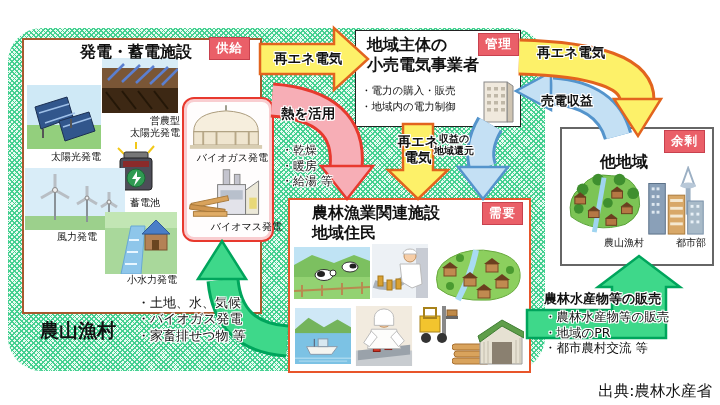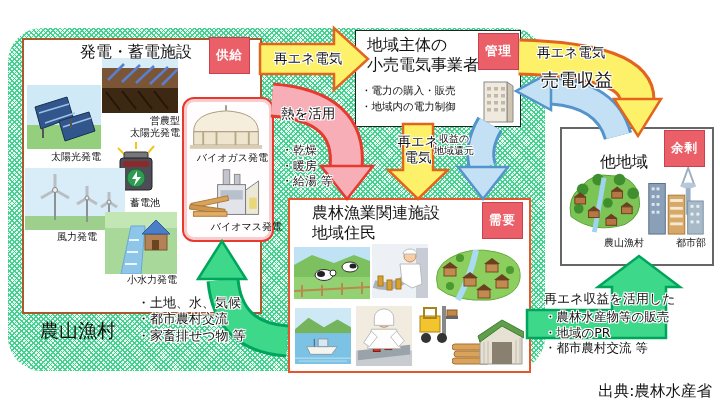--- a/index.html
+++ b/index.html
@@ -11,22 +11,22 @@
       repeating-linear-gradient(45deg, rgba(62,206,141,.95) 0 1.2px, transparent 1.2px 3.4px),
       repeating-linear-gradient(-45deg, rgba(62,206,141,.95) 0 1.2px, transparent 1.2px 3.4px);
     z-index:0}
   .box{position:absolute;background:#fff;z-index:1}
   .pic{position:absolute;z-index:1;line-height:0}
   .pic svg{display:block}
   .lbl{position:absolute;z-index:3;white-space:nowrap}
   .halo{text-shadow:-1px -1px 0 #fff,1px -1px 0 #fff,-1px 1px 0 #fff,1px 1px 0 #fff,
         -1px 0 0 #fff,1px 0 0 #fff,0 1px 0 #fff,0 -1px 0 #fff}
   .badge{position:absolute;z-index:3;background:#ea5f68;border:1.5px solid #c8414e;color:#fff;
-         font-weight:bold;font-size:12.5px;line-height:1;padding:11px 6px;letter-spacing:1px}
-  .ttl{font-weight:normal}
+         font-weight:bold;font-size:12.5px;line-height:1;padding:4px 6px;letter-spacing:1px}
+  .ttl{font-weight:bold}
   .cap{font-size:10px;text-align:right;line-height:1.18}
   .arrows{position:absolute;left:0;top:0;z-index:2;pointer-events:none}
   .bullets div{white-space:nowrap}
 </style>
 </head>
 <body>
 
 <div class="stage">
 
   <div class="greenband"></div>
@@ -425,21 +425,21 @@
       <polygon points="198,279 246,279 222,241" fill="#3ed88a" stroke="#00a55c" stroke-width="2.5"></polygon>
     </g>
 
     <g>
       <polygon points="527,310 612,310 612,287 598,287 639,256 680,287 666,287 666,338 527,338" fill="#3ed88a" stroke="#00a55c" stroke-width="2.5"></polygon>
     </g>
   </svg>
 
   <div class="lbl ttl halo" style="left:274px;top:50px;font-size:13.5px">再エネ電気</div>
   <div class="lbl ttl halo" style="left:537px;top:44px;font-size:13.5px">再エネ電気</div>
-  <div class="lbl ttl halo" style="left:541px;top:68px;font-size:18px">売電収益</div>
+  <div class="lbl ttl halo" style="left:541px;top:92px;font-size:13px">売電収益</div>
   <div class="lbl ttl halo" style="left:386px;top:133px;width:64px;font-size:13.5px;text-align:center;line-height:1.2">
     <div>再エネ</div>
       <div>電気</div>
   </div>
   <div class="lbl ttl halo" style="left:416px;top:133px;width:76px;font-size:10px;text-align:center;line-height:1.2">
     <div>収益の</div>
       <div>地域還元</div>
   </div>
 
   <div class="lbl" style="left:281px;top:105px">
@@ -447,27 +447,27 @@
     <div class="bullets halo" style="font-size:12px;line-height:1.3;margin-top:20px">
       <div>・乾燥</div>
       <div>・暖房</div>
       <div>・給湯 等</div>
     </div>
   </div>
 
   <div class="lbl" style="left:137px;top:294px">
     <div class="bullets halo" style="font-size:13px;line-height:1.25;margin-top:1px">
       <div>・土地、水、気候</div>
-      <div>・都市農村交流</div>
+      <div>・バイオガス発電</div>
       <div>・家畜排せつ物 等</div>
     </div>
   </div>
 
   <div class="lbl" style="left:544px;top:290px">
-    <div class="ttl halo" style="font-size:13px">再エネ収益を活用した</div>
+    <div class="ttl halo" style="font-size:13px">農林水産物等の販売</div>
     <div class="bullets halo" style="font-size:12.5px;line-height:1.25;margin-top:1px">
       <div>・農林水産物等の販売</div>
       <div>・地域のPR</div>
       <div>・都市農村交流 等</div>
     </div>
   </div>
 
   <div class="lbl ttl" style="left:40px;top:318px;font-size:19px">農山漁村</div>
 
   <div class="lbl" style="left:570px;top:381px;width:142px;font-size:15.5px;text-align:right">出典:農林水産省</div>

